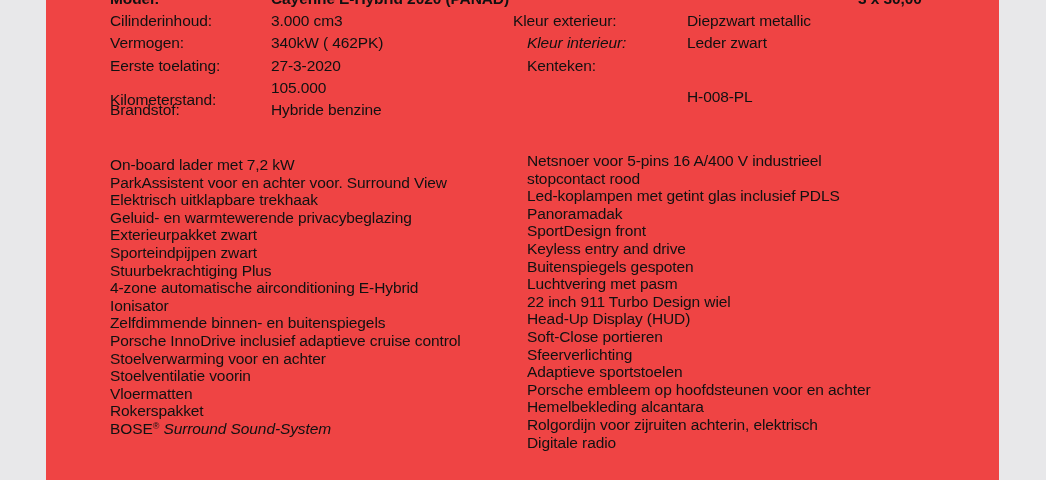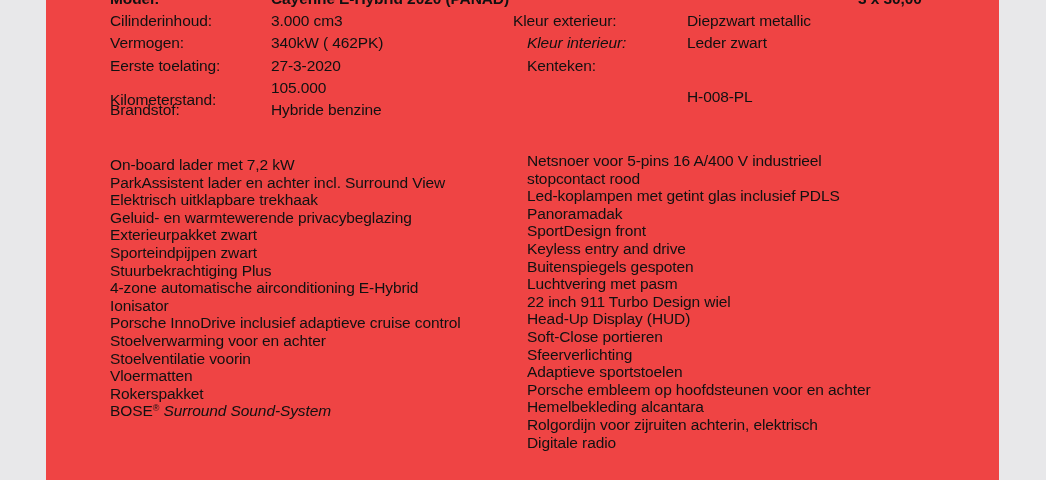--- a/index.html
+++ b/index.html
@@ -84,28 +84,29 @@
 
     <span class="text" style="left:481px; top:35px;font-style:italic;">Kleur interieur:</span>
     <span class="text" style="left:641px; top:35px;">Leder zwart</span>
 
     <span class="text" style="left:481px; top:58px;">Kenteken:</span>
     <span class="text" style="left:641px; top:58px;margin-top:31px;">H-008-PL</span>
   </div>
 
   <div class="feature-list" style="left:64px; top:156px;">
     <span class="text">On-board lader met 7,2 kW</span>
-    <span class="text">ParkAssistent lader en achter incl. Surround View</span>
+    <span class="text">ParkAssistent voor en achter voor. Surround View</span>
     <span class="text">Elektrisch uitklapbare trekhaak</span>
     <span class="text">Geluid- en warmtewerende privacybeglazing</span>
     <span class="text">Exterieurpakket zwart</span>
     <span class="text">Sporteindpijpen zwart</span>
     <span class="text">Stuurbekrachtiging Plus</span>
     <span class="text">4-zone automatische airconditioning E-Hybrid</span>
     <span class="text">Ionisator</span>
+    <span class="text">Zelfdimmende binnen- en buitenspiegels</span>
     <span class="text">Porsche InnoDrive inclusief adaptieve cruise control</span>
     <span class="text">Stoelverwarming voor en achter</span>
     <span class="text">Stoelventilatie voorin</span>
     <span class="text">Vloermatten</span>
     <span class="text">Rokerspakket</span>
     <span class="text"><span>BOSE</span><sup>®</sup><span style="white-space:pre;font-style:italic;"> Surround Sound-System</span></span>
   </div>
 
   <div class="feature-list" style="left:481px; top:152px;">
     <span class="text">Netsnoer voor 5-pins 16 A/400 V industrieel</span>

